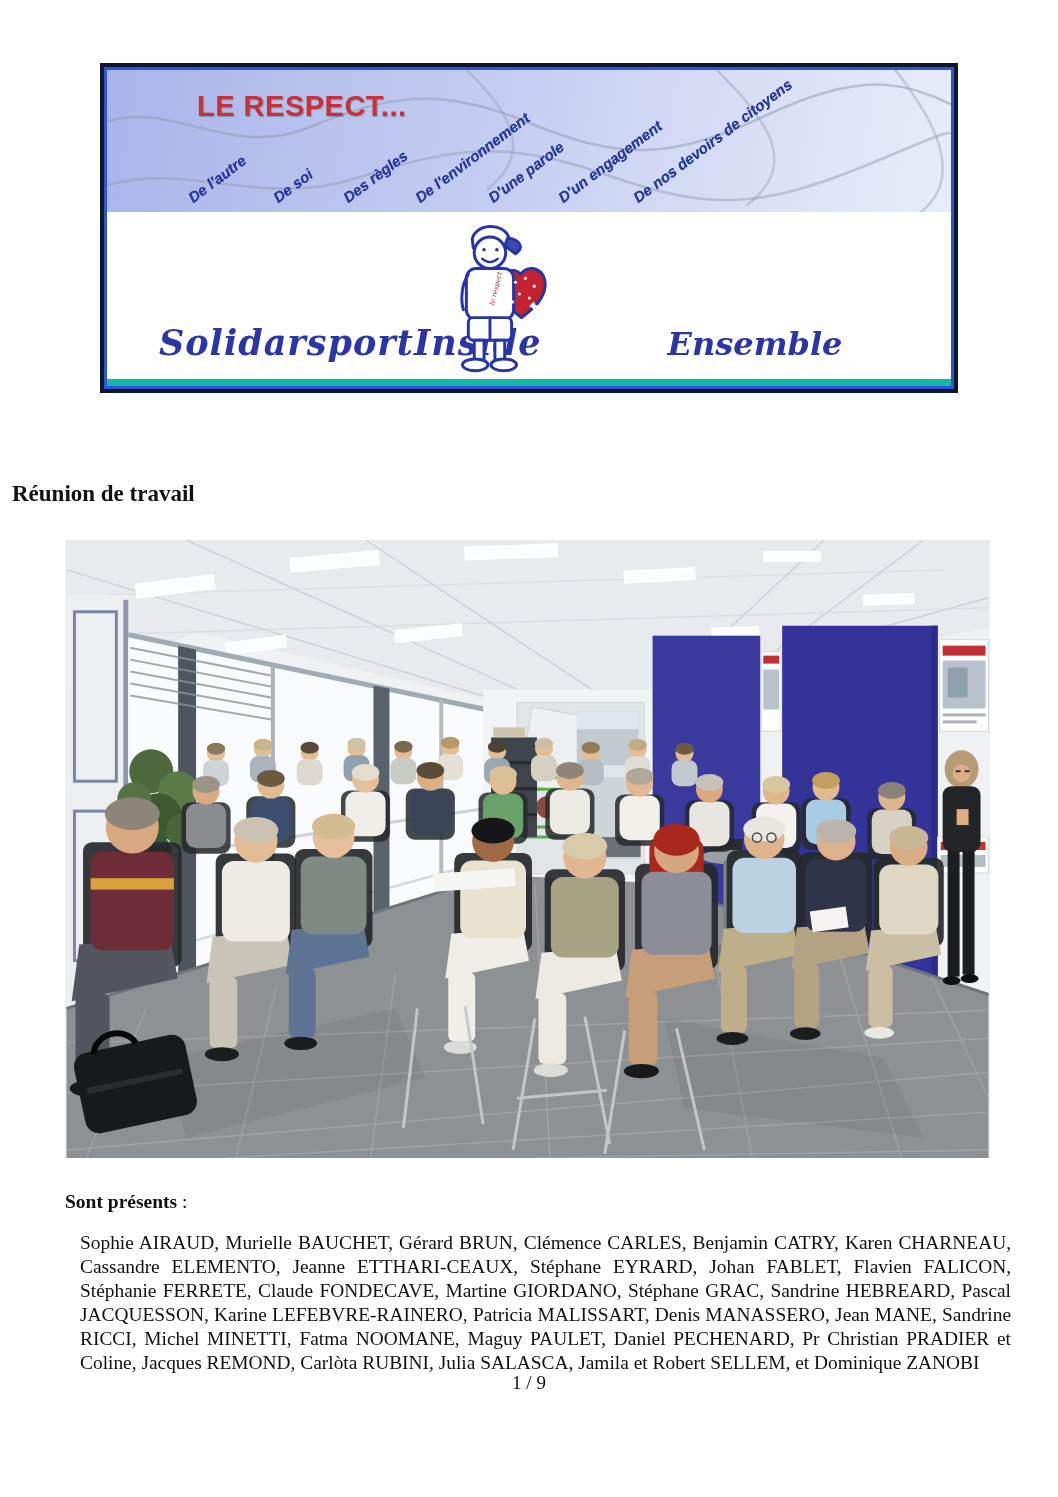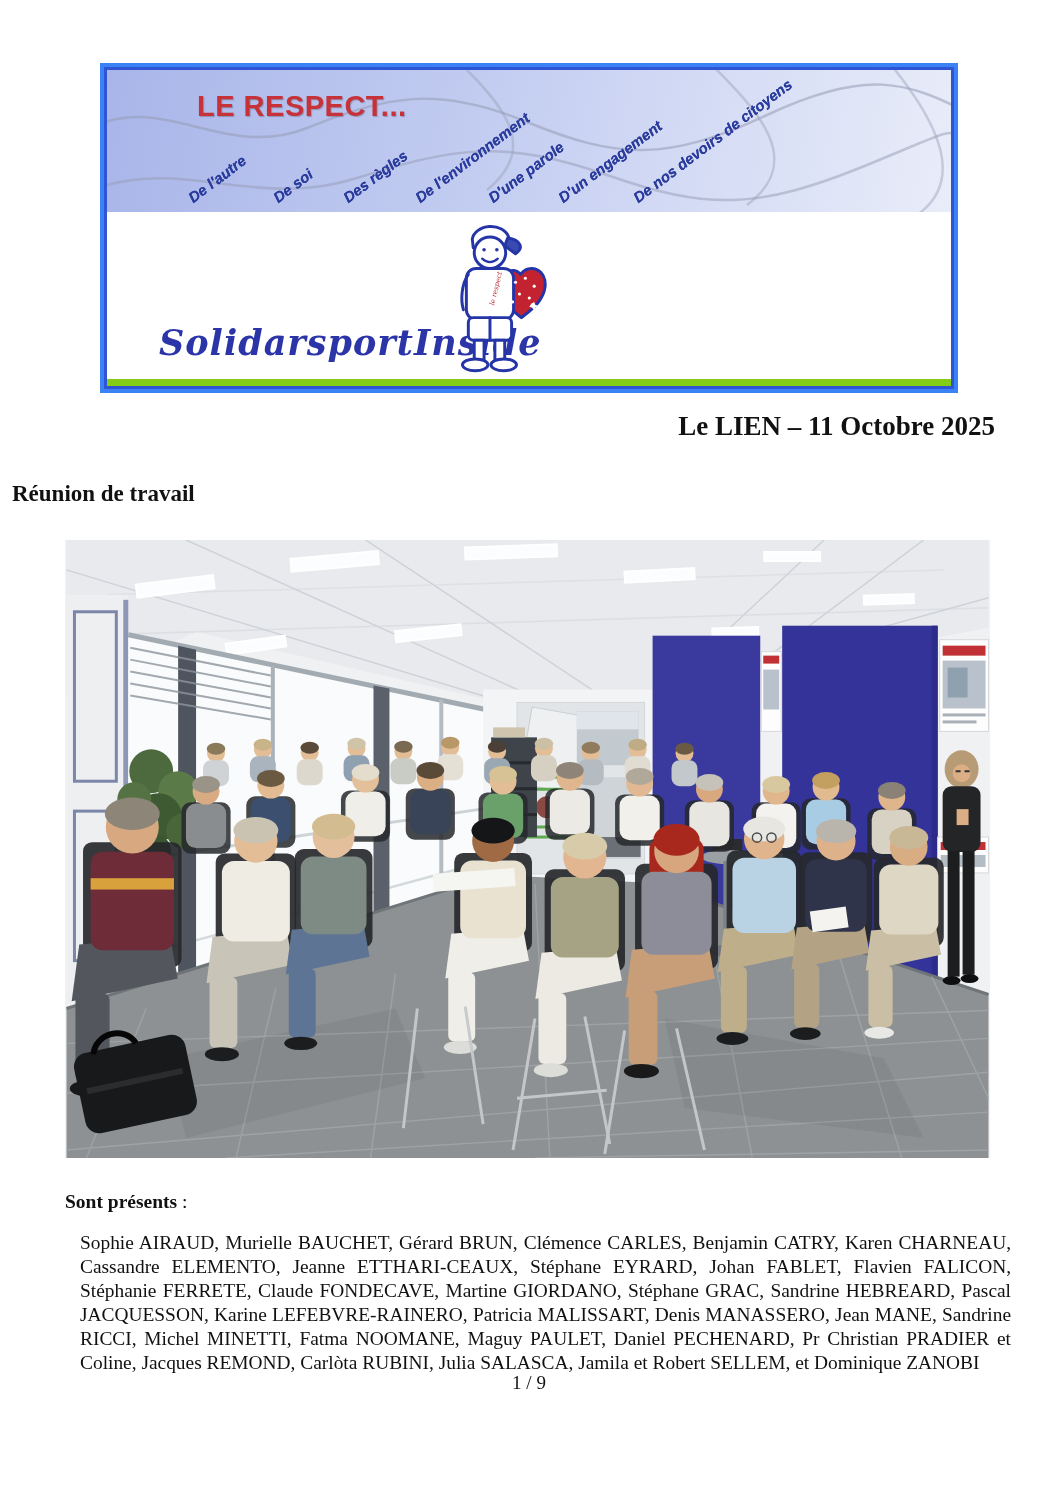--- a/index.html
+++ b/index.html
@@ -1,21 +1,21 @@
 <!DOCTYPE html>
 <html><head>
 <meta charset="utf-8">
 <style>
   html,body{margin:0;padding:0;background:#ffffff;}
   #page{position:relative;width:1058px;height:1497px;background:#fff;overflow:hidden;
         font-family:"Liberation Serif",serif;color:#111;}
 
   
   .banner{position:absolute;left:100px;top:63px;width:858px;height:330px;
-          border:4px solid #3b82f6;box-sizing:border-box;background:#84cc16;}
+          border:4px solid #0f172a;box-sizing:border-box;background:#14b8a6;}
   .banner-inner{position:absolute;inset:0;border:3px solid #2f55d4;box-sizing:border-box;overflow:hidden;}
   .respect-strip{position:relative;width:100%;height:142px;overflow:hidden;
         background:linear-gradient(100deg,#a9b5e9 0%,#c3cdf1 45%,#e9edf9 100%);}
   .respect-strip svg{position:absolute;inset:0;}
   .respect-title{position:absolute;left:90px;top:20px;font:bold 29px "Liberation Sans",sans-serif;
         color:#c63238;letter-spacing:.5px;text-shadow:1px 1px 1px rgba(110,110,140,.55);}
   .ritem{position:absolute;bottom:6px;font:italic bold 15px "Liberation Sans",sans-serif;
         color:#2b3c9e;transform-origin:left bottom;transform:rotate(-37deg);white-space:nowrap;
         text-shadow:0 0 .5px #2b3c9e;}
   .r0{left:88px}.r1{left:173px}.r2{left:243px}.r3{left:315px}.r4{left:388px}.r5{left:458px}.r6{left:533px}
@@ -101,27 +101,27 @@
             <circle cx="92" cy="80" r="1.6"></circle>
               <circle cx="102" cy="84" r="1.6"></circle>
               <circle cx="85" cy="88" r="1.6"></circle>
             <path d="M104,90 l3,-2 1,3 3,1 -3,2 -1,3 -2,-3 -3,-1 Z"></path>
           </g>
 
           <text x="66" y="92" font-size="7" fill="#c03038" font-style="italic" transform="rotate(-76 66 92)" font-family="DejaVu Serif,serif">le respect</text>
         </svg>
 
         <div class="motto">
+          <div class="m1">Ensemble</div>
         </div>
       </div>
 
     </div>
   </div>
 
-  <div class="doc-title">Le LIEN – 11 Octobre 2025</div>
   <div class="doc-subtitle">Réunion de travail</div>
 
   <div class="photo" title="Salle de réunion : participants assis face au mur bleu, une intervenante debout à droite">
     <svg id="scene" viewBox="0 0 925 620" width="925" height="618">
 
       <rect width="925" height="620" fill="#f0f1f2"></rect>
 
       <polygon points="0,0 925,0 925,88 590,152 430,162 130,92 0,152" fill="#e8eaed"></polygon>
       <g stroke="#ccd0d5" stroke-width="1.5" opacity=".9">
         <path d="M0,30 L430,160"></path>

